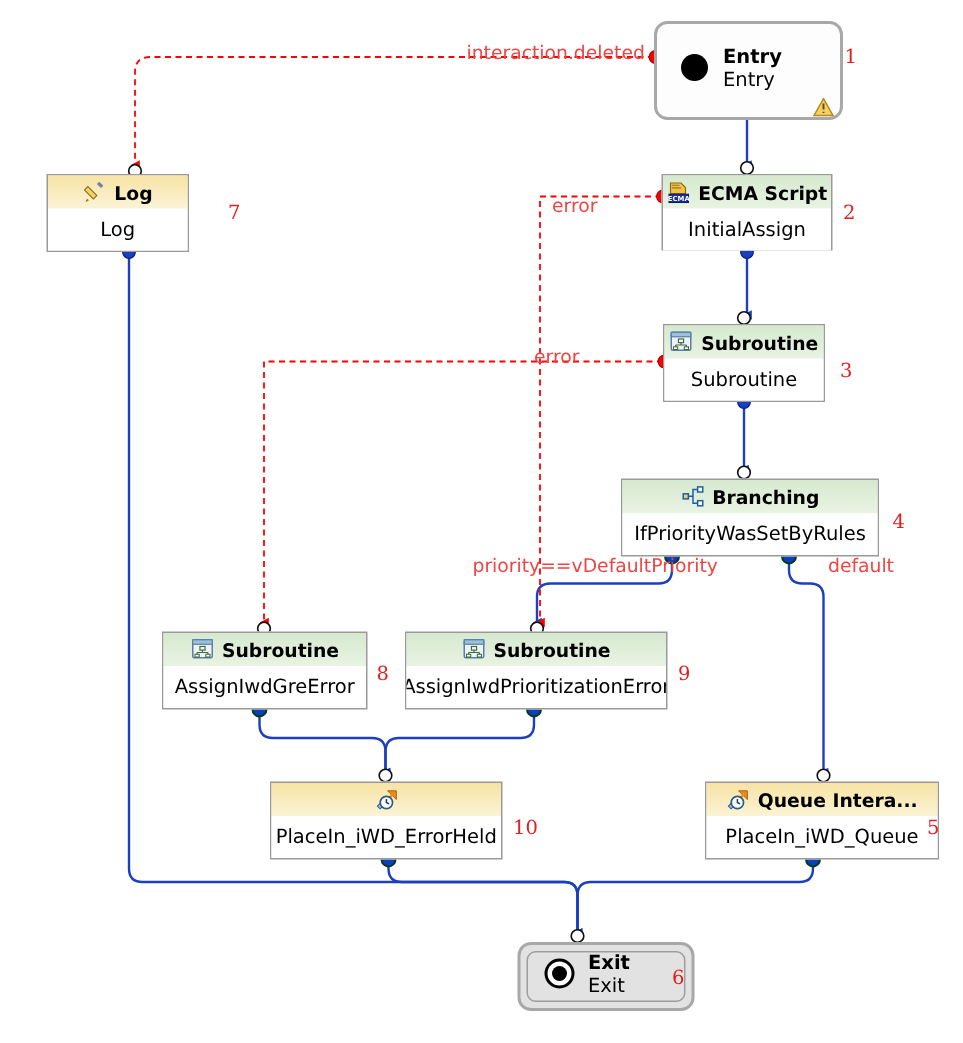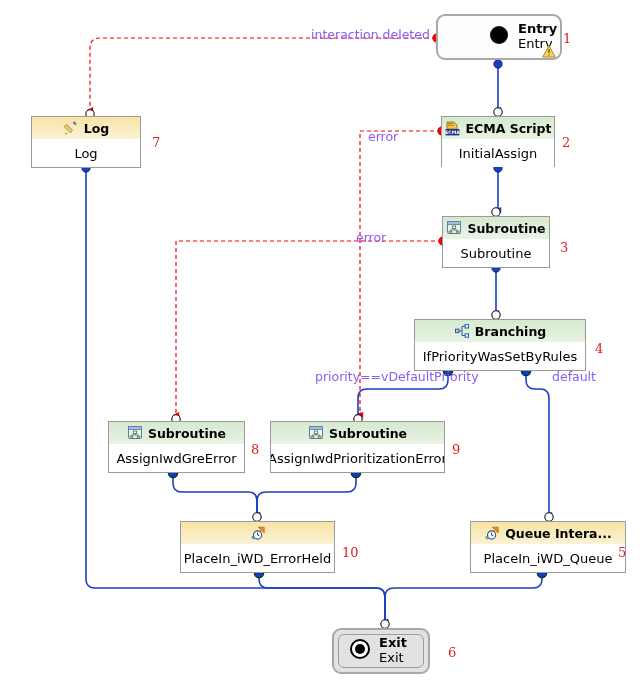--- a/index.html
+++ b/index.html
@@ -108,21 +108,21 @@
     position: absolute;
     font-size: 13px;
     color: #e02020;
     z-index: 6;
     font-family: "DejaVu Serif", serif;
   }
   
   .elabel {
     position: absolute;
     font-size: 12.5px;
-    color: #8b5cf6;
+    color: #ef4444;
     background: transparent;
     white-space: nowrap;
     z-index: 4;
   }
 </style>
 </head>
 <body>
 
 <div id="canvas">
 
@@ -215,21 +215,21 @@
 
     <circle cx="257" cy="517" r="4.2" fill="#ffffff" stroke="#111111" stroke-width="1.1"></circle>
     <circle cx="259" cy="573" r="4.6" fill="#0b3fbf" stroke="#063a1f" stroke-width="1.4"></circle>
 
     <circle cx="549" cy="517" r="4.2" fill="#ffffff" stroke="#111111" stroke-width="1.1"></circle>
     <circle cx="542" cy="573" r="4.6" fill="#0b3fbf" stroke="#063a1f" stroke-width="1.4"></circle>
 
     <circle cx="385" cy="624" r="4.2" fill="#ffffff" stroke="#111111" stroke-width="1.1"></circle>
   </svg>
 
-  <div class="term" style="left:436px; top:14px; width:126px; height:46px;padding-left:36px;">
+  <div class="term" style="left:436px; top:14px; width:126px; height:66px;">
     <div class="inner">
       <span class="glyph">
         <svg width="22" height="22" viewBox="0 0 22 22">
             <circle cx="11" cy="11" r="9" fill="#000000"></circle>
           </svg>
       </span>
       <span class="txt">
         <span class="t1">Entry</span>
         <span class="t2">Entry</span>
       </span>
@@ -286,21 +286,21 @@
           <rect x="11.1" y="10.8" width="3.4" height="3.4" fill="#ffffff" stroke="#1f5fa8" stroke-width="1"></rect>
           <path d="M4.9,7.9 L8,7.9 M8,7.9 L8,3.3 L11.1,3.3 M8,7.9 L8,12.5 L11.1,12.5" stroke="#1f5fa8" stroke-width="1" fill="none"></path>
         </svg>
       </span>
       <span>Branching</span>
     </div>
     <div class="body">IfPriorityWasSetByRules</div>
   </div>
   <div class="idx" style="left:595px; top:341px;">4</div>
 
-  <div class="node" style="left:31px; top:116px; width:110px; height:52px;">
+  <div class="node" style="left:31px; top:116px; width:95px; height:52px;">
     <div class="hdr hdr-gold">
       <span class="ico">
         <svg width="16" height="16" viewBox="0 0 16 16">
           <path d="M3.2,12.8 L2.4,14.2 L3.9,13.5 Z" fill="#e8c27a" stroke="#8a6a12" stroke-width="0.6"></path>
           <rect x="3.6" y="4.4" width="8.4" height="3.2" transform="rotate(45 3.6 4.4)" fill="#f4d06a" stroke="#8a6a12" stroke-width="0.7"></rect>
           <path d="M10.4,1.9 L13.1,4.6" stroke="#6b7fb3" stroke-width="2.2"></path>
         </svg>
       </span>
       <span>Log</span>
     </div>
@@ -370,21 +370,21 @@
           <circle cx="7.6" cy="10" r="4.1" fill="#ffffff" stroke="#2a5a8a" stroke-width="1.1"></circle>
           <path d="M7.6,7.6 L7.6,10 L9.4,10.9" stroke="#1a3a6a" stroke-width="1" fill="none"></path>
         </svg>
       </span>
       <span>Queue Intera...</span>
     </div>
     <div class="body">PlaceIn_iWD_Queue</div>
   </div>
   <div class="idx" style="left:618px; top:545px;">5</div>
 
-  <div class="term exit" style="left:332px; top:628px; width:98px; height:46px;">
+  <div class="term exit" style="left:345px; top:628px; width:118px; height:46px;">
     <div class="inner">
       <span class="glyph">
         <svg width="22" height="22" viewBox="0 0 22 22">
           <circle cx="11" cy="11" r="9" fill="#ffffff" stroke="#000000" stroke-width="2"></circle>
           <circle cx="11" cy="11" r="5" fill="#000000"></circle>
         </svg>
       </span>
       <span class="txt">
         <span class="t1">Exit</span>
         <span class="t2">Exit</span>

